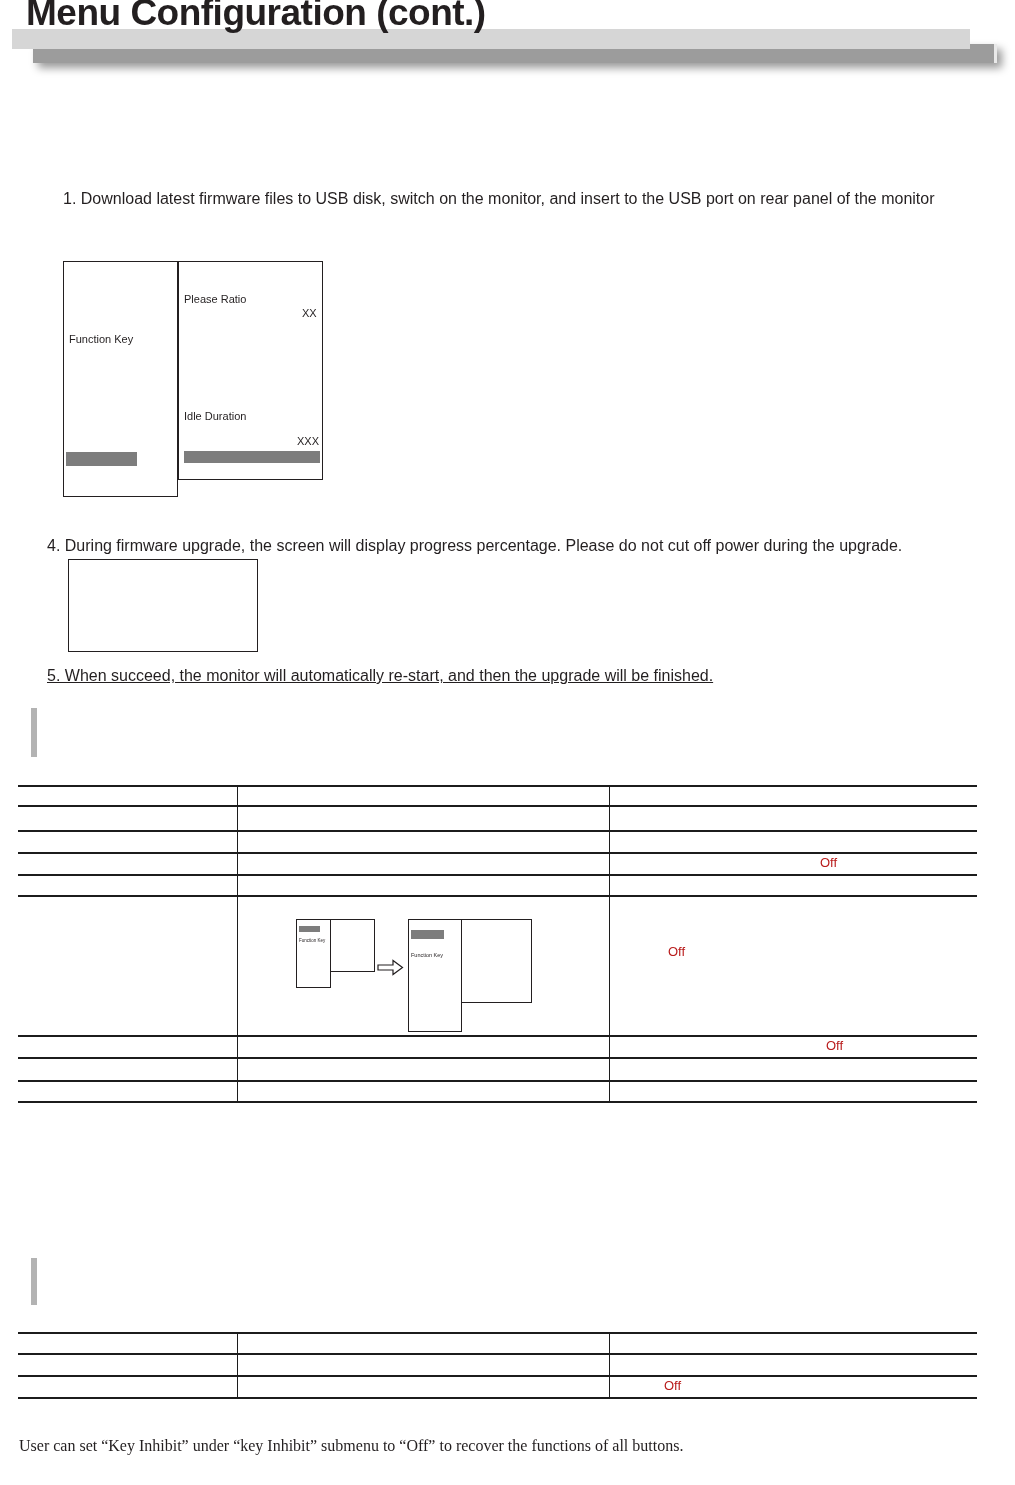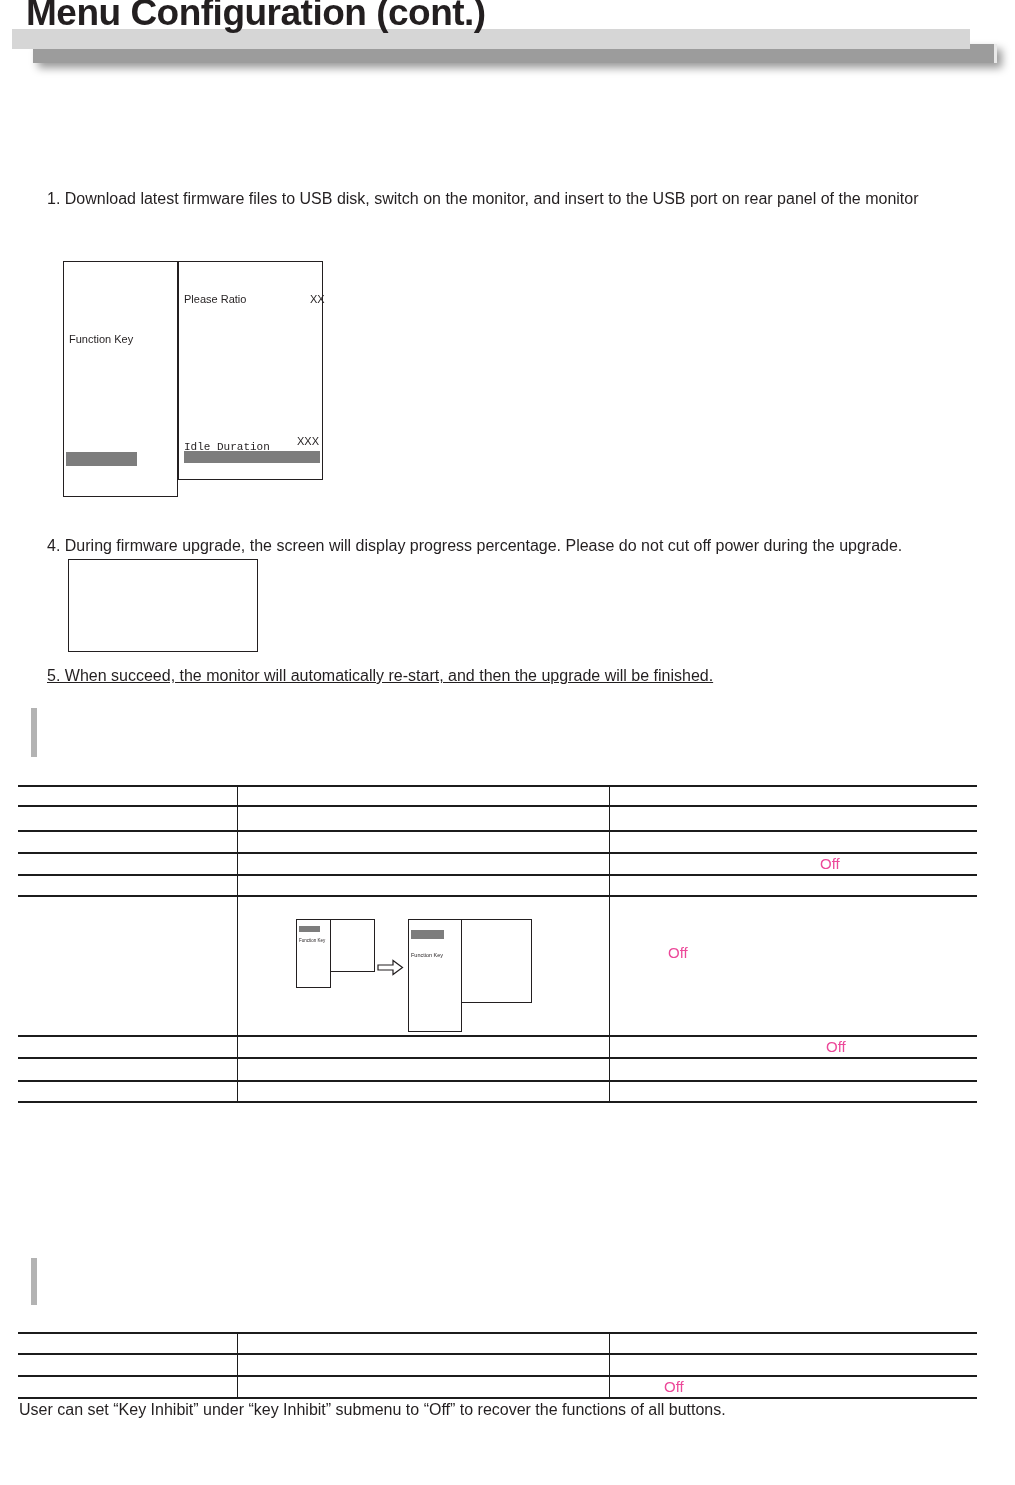--- a/index.html
+++ b/index.html
@@ -28,40 +28,40 @@
   .tinylabel { position:absolute; font-size:10px; color:#231f20; white-space:nowrap; transform-origin:left top; }
 
   
   .marker { position:absolute; left:31px; width:6px; background:#b3b3b3; }
 
   
   .dtable { position:absolute; left:18px; width:959px; }
   .trow { position:absolute; left:0; width:959px; border-top:2px solid #1c1c1c; box-sizing:border-box; }
   .tbottom { position:absolute; left:0; width:959px; height:2px; background:#1c1c1c; }
   .vline { position:absolute; width:1.3px; background:#1c1c1c; top:0; }
-  .cellval { position:absolute; font-size:15px; color:#ec4899; white-space:nowrap; }
+  .cellval { position:absolute; font-size:13px; color:#b91c1c; white-space:nowrap; }
 </style>
 </head>
 <body>
 
 <div id="canvas">
 
   <div class="page-title">Menu Configuration (cont.)</div>
   <div class="bar-light"></div>
   <div class="bar-dark"></div>
 
-  <div class="para" style="left:47px; top:189px;">1. Download latest firmware files to USB disk, switch on the monitor, and insert to the USB port on rear panel of the monitor</div>
+  <div class="para" style="left:63px; top:189px;">1. Download latest firmware files to USB disk, switch on the monitor, and insert to the USB port on rear panel of the monitor</div>
 
   <div class="dbox" style="left:63px; top:261px; width:115px; height:236px;"></div>
   <div class="dbox" style="left:178px; top:261px; width:145px; height:219px;"></div>
   <div class="dlabel" style="left:69px; top:333px;">Function Key</div>
   <div class="gbar" style="left:66px; top:452px; width:71px; height:14px;"></div>
   <div class="dlabel" style="left:184px; top:293px;">Please Ratio</div>
-  <div class="dlabel" style="left:302px; top:293px;margin-left:8px;">XX</div>
-  <div class="dlabel" style="left:184px; top:441px;font-family:Liberation Mono, monospace;">Idle Duration</div>
+  <div class="dlabel" style="left:302px; top:307px;">XX</div>
+  <div class="dlabel" style="left:184px; top:410px;">Idle Duration</div>
   <div class="dlabel" style="left:297px; top:435px;">XXX</div>
   <div class="gbar" style="left:184px; top:451px; width:136px; height:12px;"></div>
 
   <div class="para" style="left:47px; top:536px;">4. During firmware upgrade, the screen will display progress percentage. Please do not cut off power during the upgrade.</div>
 
   <div class="dbox" style="left:68px; top:559px; width:190px; height:93px;"></div>
 
   <div class="para" style="left:47px; top:666px;text-decoration:underline;">5. When succeed, the monitor will automatically re-start, and then the upgrade will be finished.</div>
 
   <div class="marker" style="top:708px; height:49px;"></div>
@@ -103,15 +103,15 @@
   <div class="dtable" style="top:1332px; height:65px;">
     <div class="trow" style="top:0; height:21px;"></div>
     <div class="trow" style="top:21px; height:22px;"></div>
     <div class="trow" style="top:43px; height:22px;"></div>
     <div class="tbottom" style="top:65px;"></div>
     <div class="vline" style="left:219px; height:67px;"></div>
     <div class="vline" style="left:591px; height:67px;"></div>
     <div class="cellval" style="left:646px; top:46px;">Off</div>
   </div>
 
-  <div class="para" style="left:19px; top:1400px;">User can set “Key Inhibit” under “key Inhibit” submenu to “Off” to recover the functions of all buttons.</div>
+  <div class="para" style="left:19px; top:1436px;font-family:Liberation Serif, serif;">User can set “Key Inhibit” under “key Inhibit” submenu to “Off” to recover the functions of all buttons.</div>
 
 </div>
 
 </body></html>

